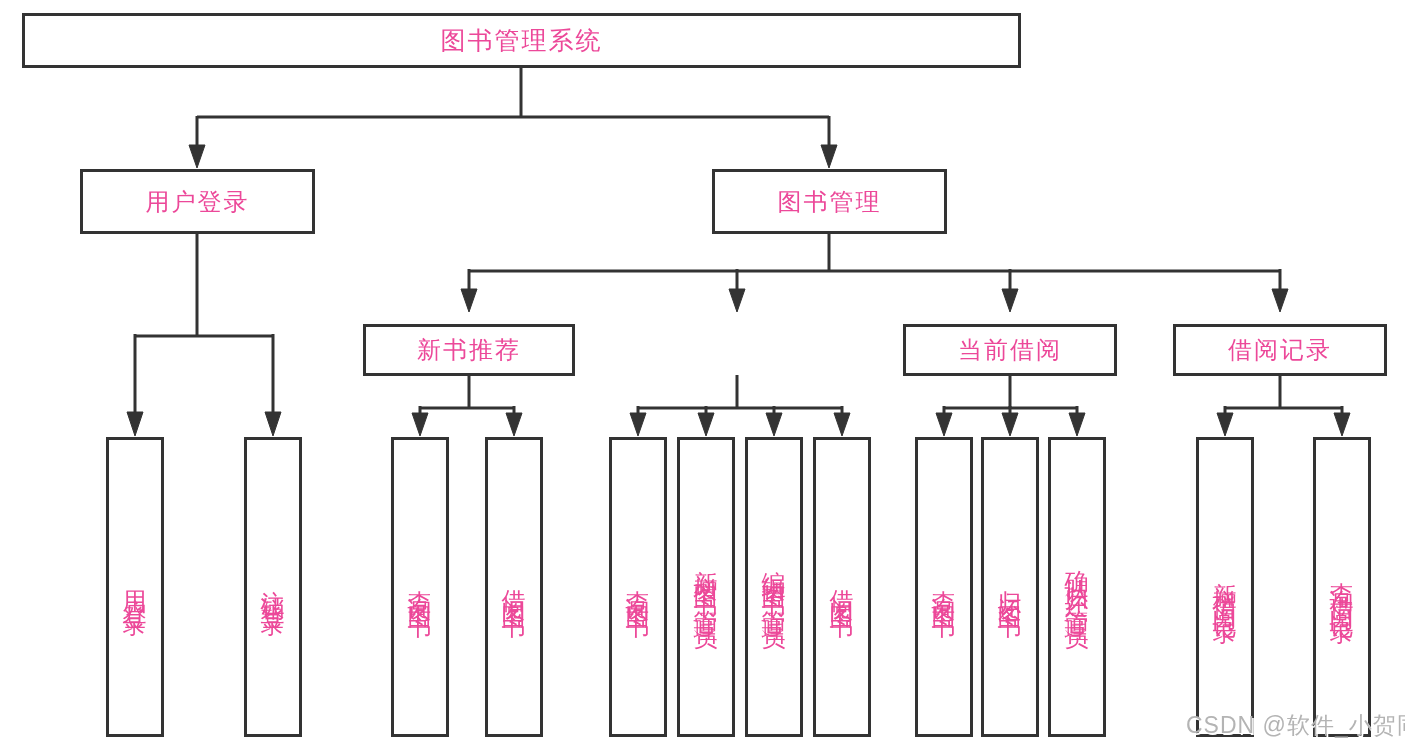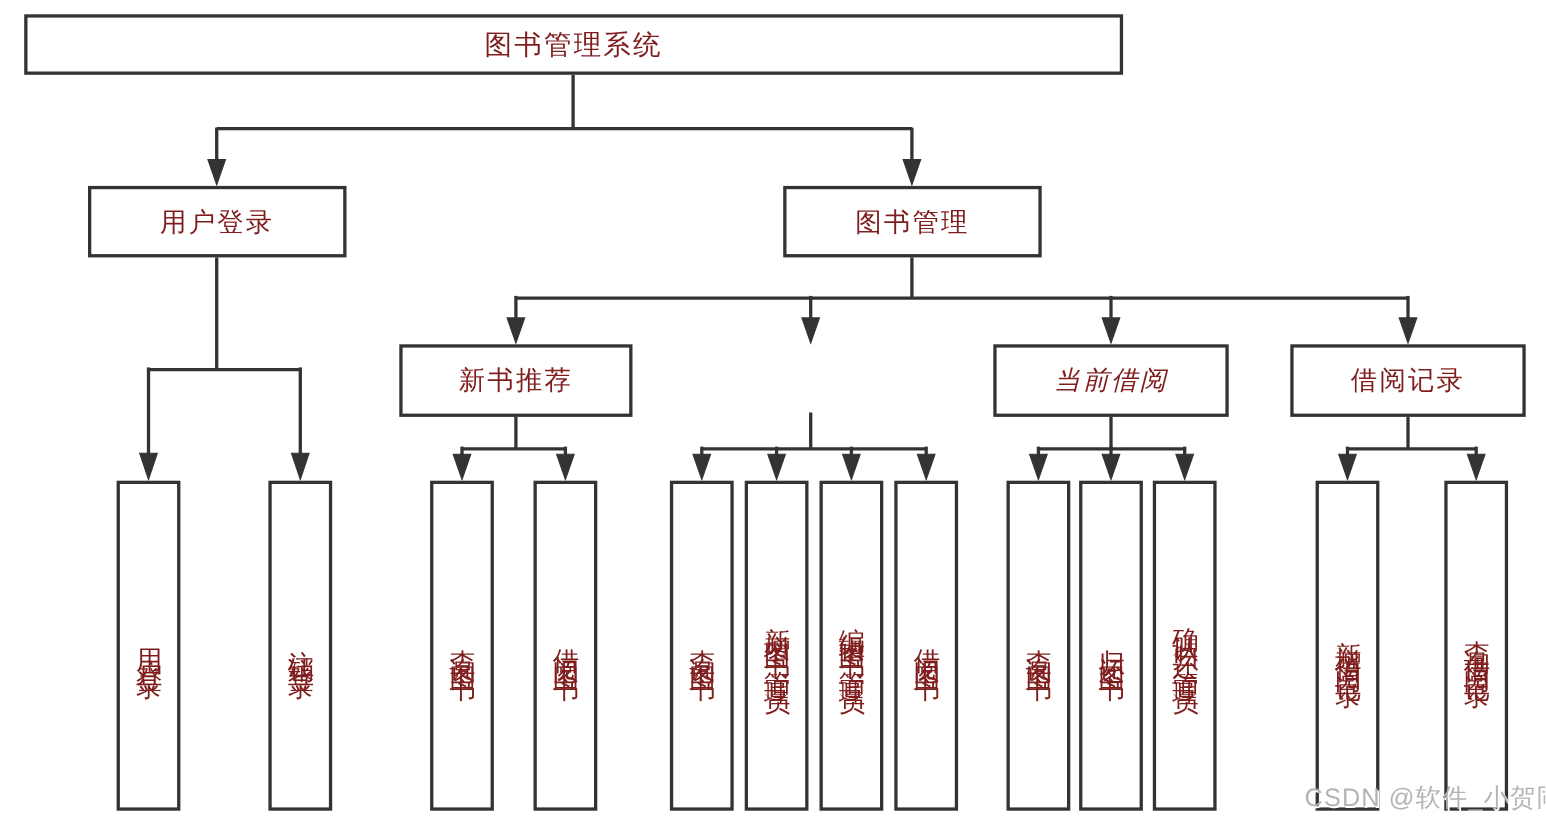--- a/index.html
+++ b/index.html
@@ -12,26 +12,26 @@
   }
   #connectors{position:absolute;left:0;top:0;width:1405px;height:747px;}
   .box{
     position:absolute;
     box-sizing:border-box;
     border:3px solid #333333;
     background:#ffffff;
     display:flex;
     align-items:center;
     justify-content:center;
-    color:#7f1d1d;
+    color:#ec4899;
     z-index:2;
   }
   .lvl1{left:22px;top:13px;width:999px;height:55px;font-size:25px;letter-spacing:2px;}
   .lvl2{top:169px;width:235px;height:65px;font-size:24px;letter-spacing:2px;}
-  .lvl3{top:313px;height:66px;font-size:24px;letter-spacing:2px;}
+  .lvl3{top:324px;height:52px;font-size:24px;letter-spacing:2px;}
   .leaf{top:437px;width:58px;height:300px;font-size:24px;}
   .leaf span{
     writing-mode:vertical-rl;
     text-orientation:mixed;
     letter-spacing:8px;
     line-height:1.05;
     white-space:nowrap;
   }
   #watermark{
     position:absolute;
@@ -112,21 +112,21 @@
     <path d="M1342 406 V416"></path>
       <polygon points="1334,413 1350,413 1342,436"></polygon>
   </svg>
 
   <div class="box lvl1">图书管理系统</div>
 
   <div class="box lvl2" style="left:80px;">用户登录</div>
   <div class="box lvl2" style="left:712px;">图书管理</div>
 
   <div class="box lvl3" style="left:363px;width:212px;">新书推荐</div>
-  <div class="box lvl3" style="left:903px;width:214px;font-style:italic;">当前借阅</div>
+  <div class="box lvl3" style="left:903px;width:214px;">当前借阅</div>
   <div class="box lvl3" style="left:1173px;width:214px;">借阅记录</div>
 
   <div class="box leaf" style="left:106px;">
     <span>用户登录</span>
   </div>
   <div class="box leaf" style="left:244px;">
     <span>注销登录</span>
   </div>
 
   <div class="box leaf" style="left:391px;">

